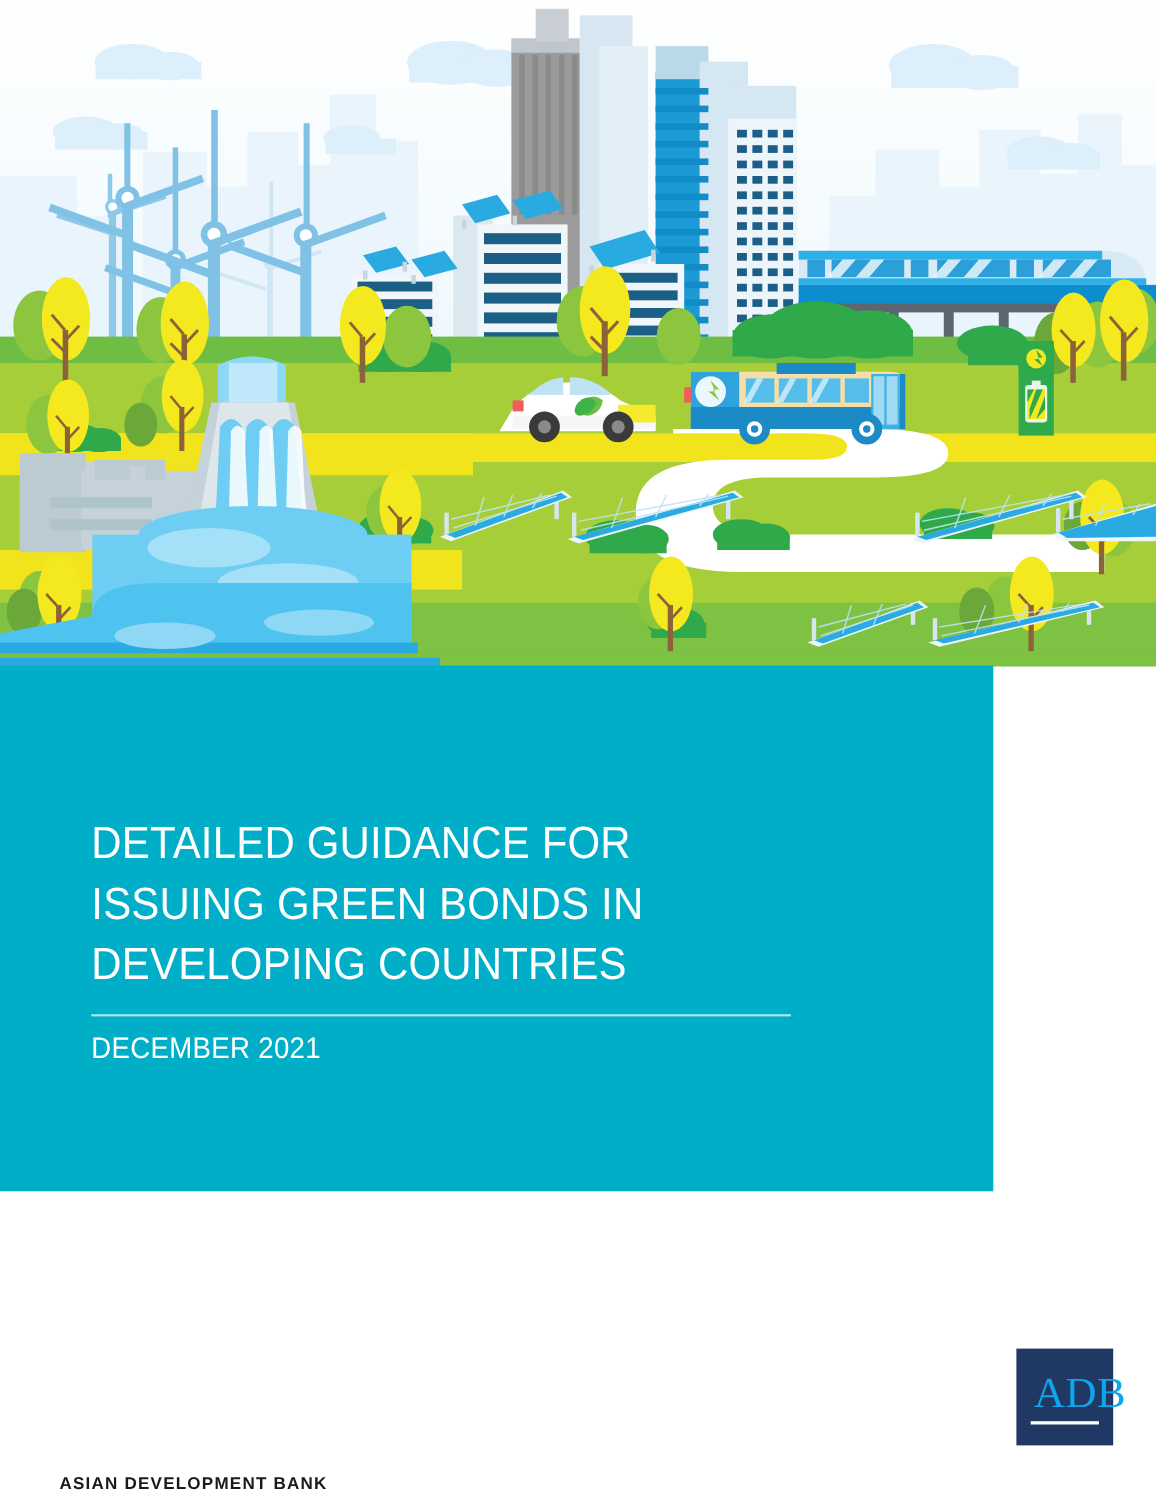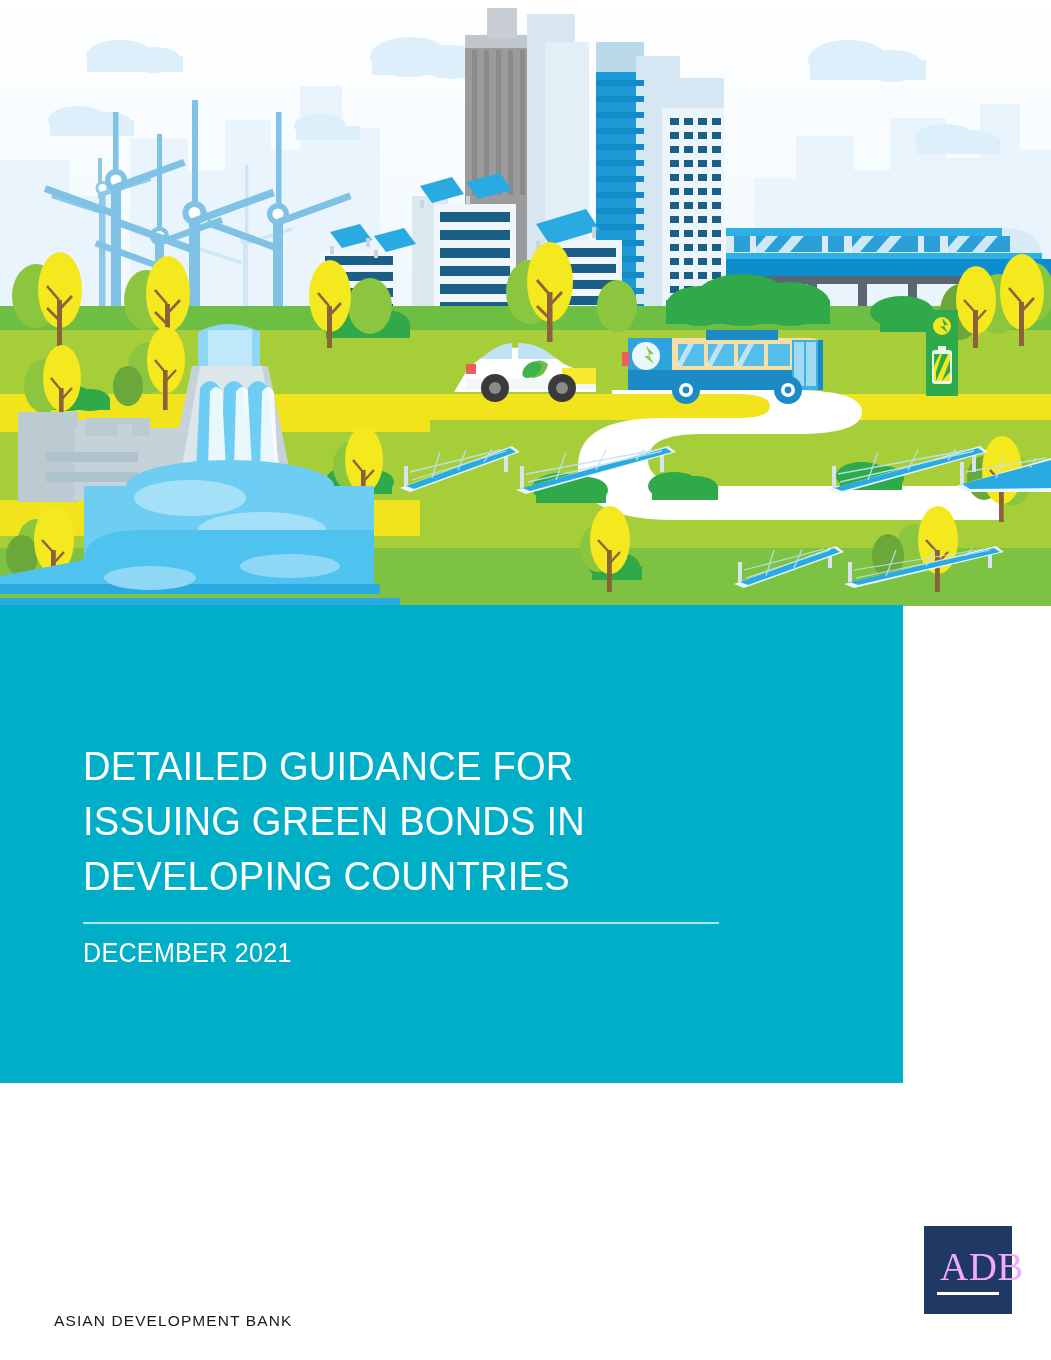--- a/index.html
+++ b/index.html
@@ -38,30 +38,30 @@
     background:#cdeef4;opacity:.85;
   }
   .date{
     position:absolute;left:83px;top:936px;
     color:#ffffff;font-size:27px;line-height:34px;font-weight:400;letter-spacing:.3px;
     transform:scaleX(0.93);transform-origin:left top;
   }
 
   
   .footer-text{
-    position:absolute;left:54px;top:1312px;
-    font-size:15.5px;font-weight:400;letter-spacing:1.1px;color:#1a1a1a;
+    position:absolute;left:54px;top:1341px;
+    font-size:15.5px;font-weight:700;letter-spacing:1.1px;color:#1a1a1a;
   }
   .logo{
     position:absolute;left:924px;top:1226px;width:88px;height:88px;
     background:#1F3864;
   }
   .logo .adb{
     position:absolute;left:0;right:0;top:20px;
-    text-align:center;color:#f0abfc;
+    text-align:center;color:#0ea5e9;
     font-family:"Liberation Serif","DejaVu Serif",serif;
     font-size:39px;line-height:42px;letter-spacing:.5px;padding-left:16px;
   }
   .logo .bar{
     position:absolute;left:13px;right:13px;top:66px;height:3px;background:#ffffff;
   }
 </style>
 </head>
 <body>
 

